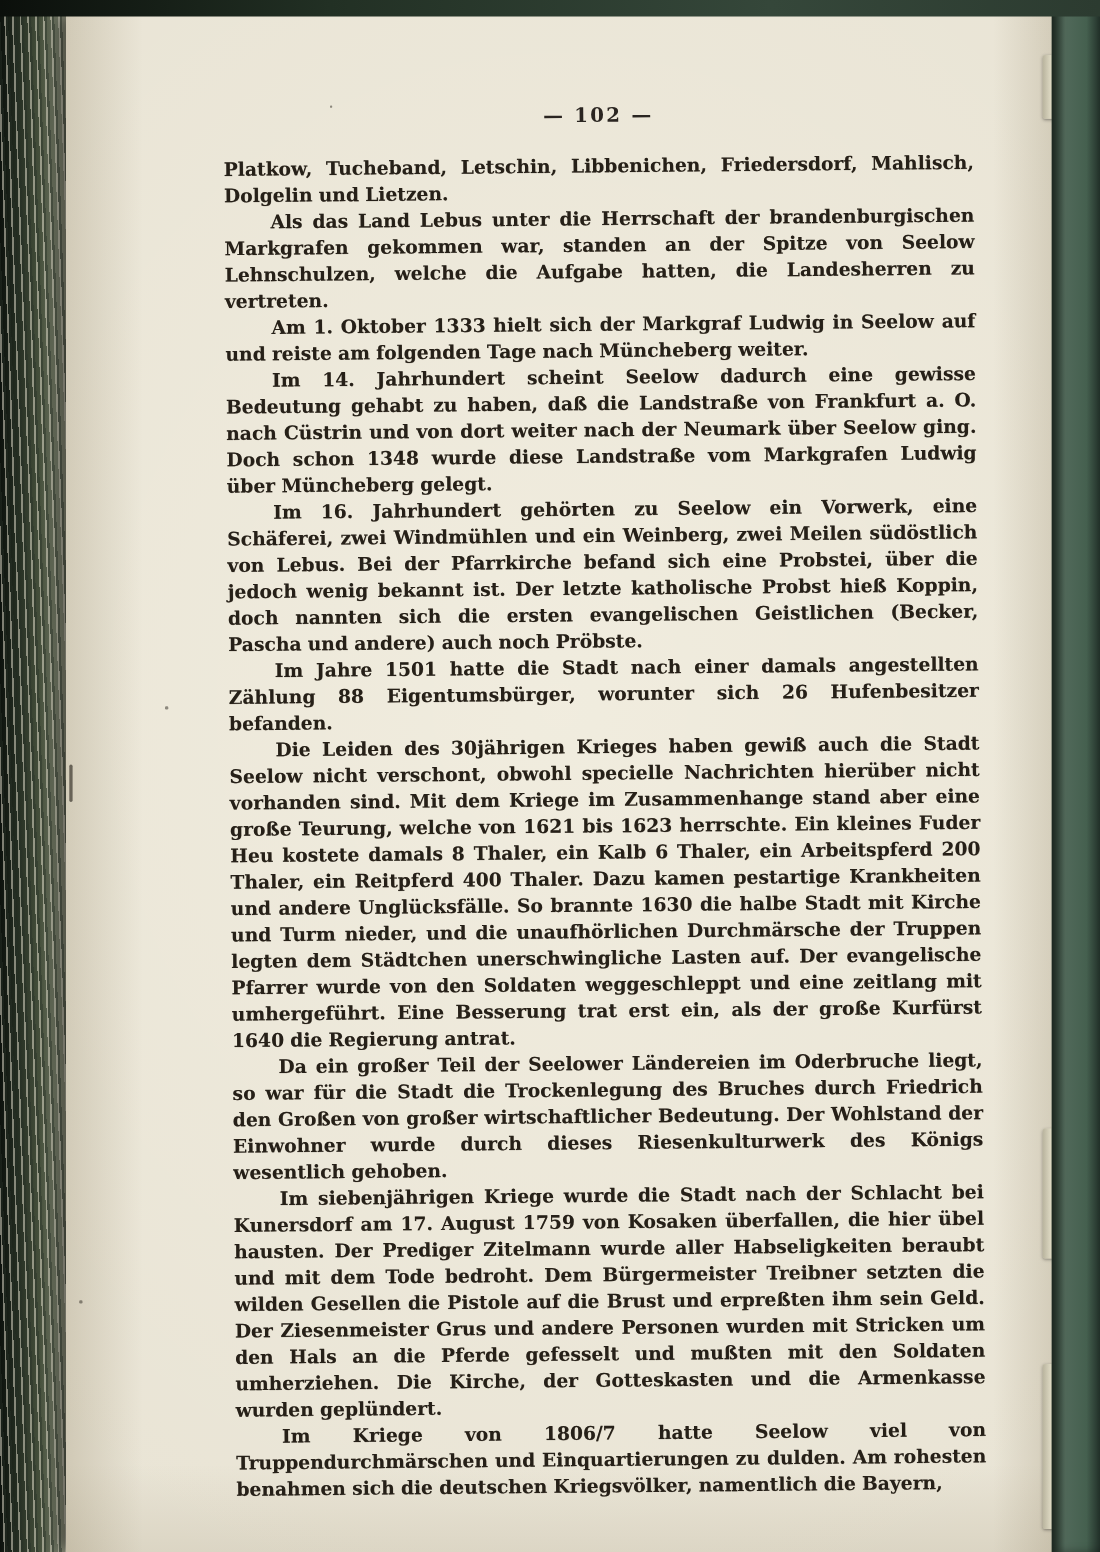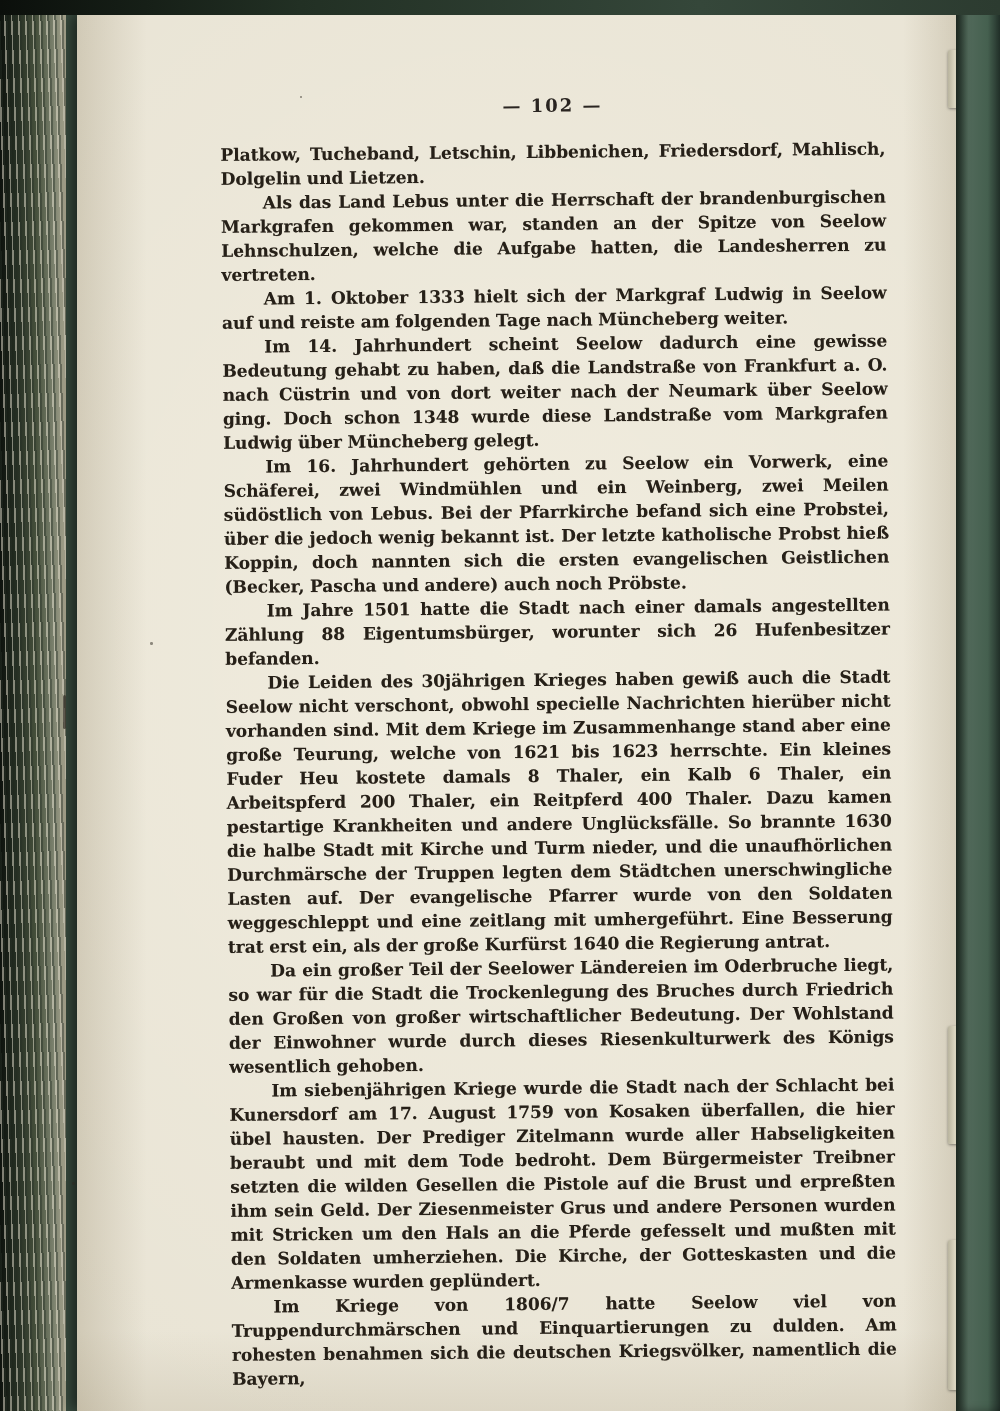--- a/index.html
+++ b/index.html
@@ -35,21 +35,20 @@
         rgba(40,50,40,.42) 5px 7px),
       linear-gradient(90deg, #0d120d 0%, #222b20 22%, #46503c 55%, #7e8470 82%, #b8b49c 100%);
     z-index: 1;
   }
   
   .page {
     position: absolute; left: 60px; top: 13px; right: 42px; bottom: 0;
     background: #e9e4d5;
     box-shadow: -7px 0 14px rgba(0,0,0,.5), 7px 0 10px rgba(0,0,0,.35);
     z-index: 2;
-    margin-left: 17px;
   }
   .page::before {
     content: "";
     position: absolute; inset: 0;
     background:
       linear-gradient(90deg, rgba(120,105,70,.22), rgba(120,105,70,0) 70px),
       linear-gradient(270deg, rgba(120,105,70,.20), rgba(120,105,70,0) 55px),
       linear-gradient(0deg, rgba(120,105,70,.12), rgba(120,105,70,0) 80px),
       radial-gradient(120% 90% at 50% 45%, rgba(255,252,240,.35), rgba(255,252,240,0) 70%);
     pointer-events: none;

